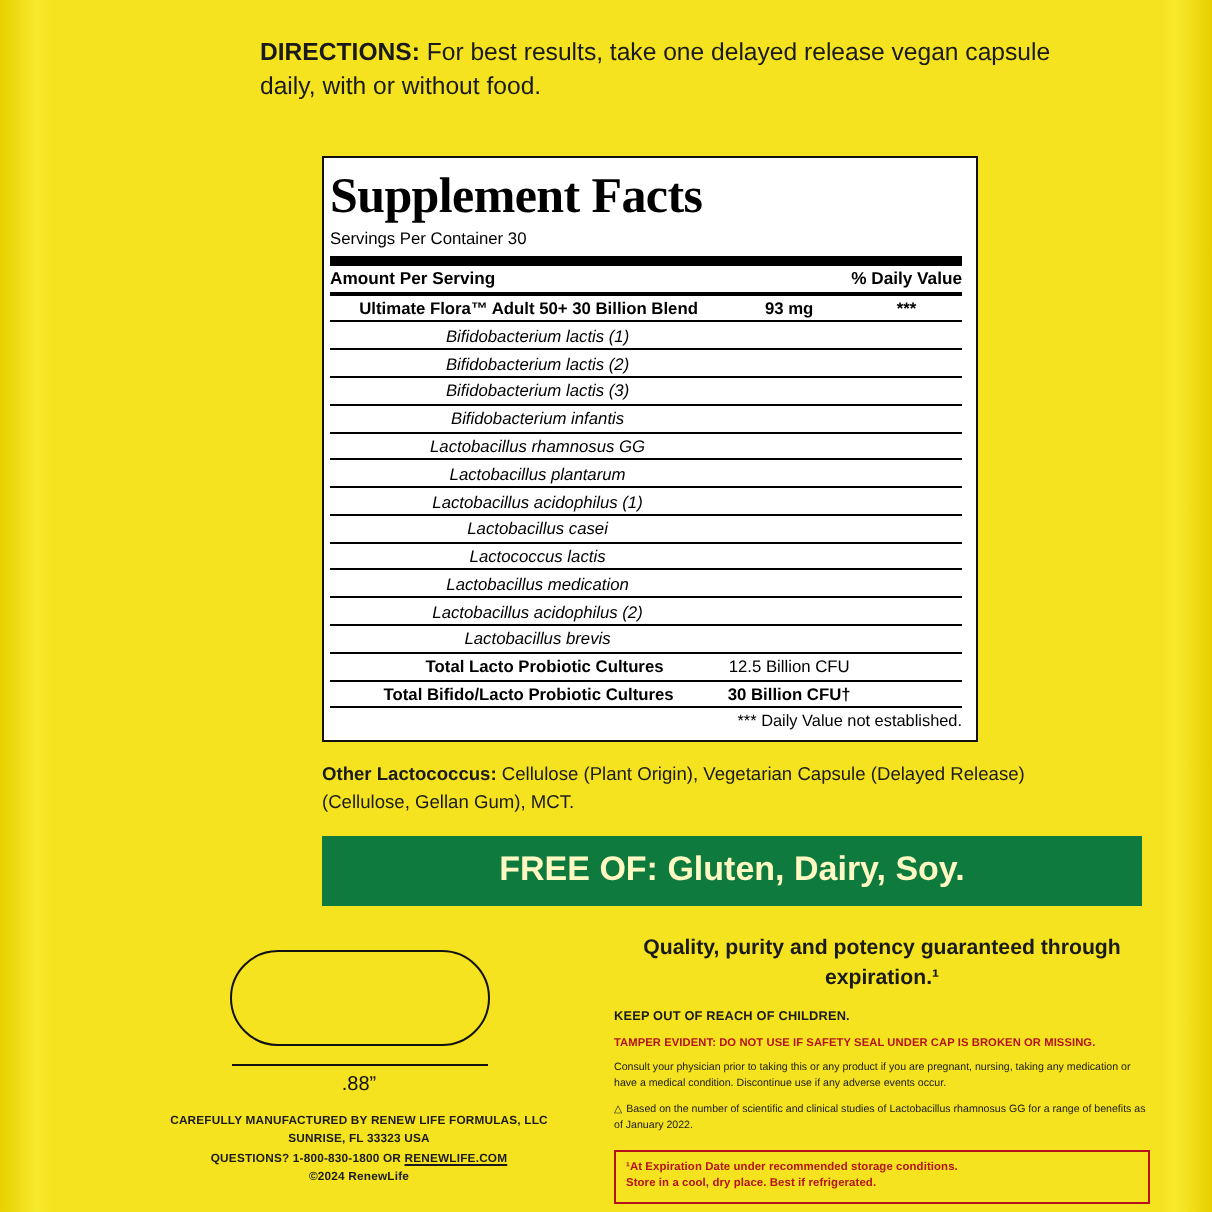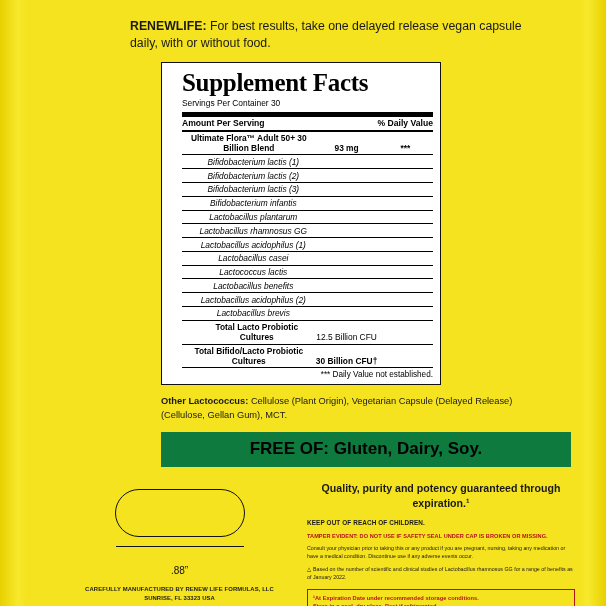--- a/index.html
+++ b/index.html
@@ -46,26 +46,26 @@
     font-size: 12.3px;
     line-height: 1.38;
     color: #1a1a1a;
   }
   .directions b {
     font-weight: bold;
   }
 
   
   .sf-panel {
-    margin: 10px 0 0 135px;
-    width: 280px;
+    margin: 26px 0 0 135px;
+    width: 328px;
     background: #ffffff;
     border: 1.5px solid #111;
     box-sizing: border-box;
-    padding: 6px 7px 5px 20px;
+    padding: 6px 7px 5px 3px;
   }
   .sf-title {
     font-family: "Liberation Serif", serif;
     font-weight: bold;
     font-size: 25px;
     line-height: 1;
     letter-spacing: -0.3px;
     color: #000;
     margin: 1px 0 3px 0;
   }
@@ -137,21 +137,21 @@
     line-height: 1.45;
     color: #1a1a1a;
   }
   .other-ing b { font-weight: bold; }
 
   
   .free-of {
     margin: 10px 0 0 135px;
     width: 410px;
     background: #0f7a3d;
-    color: #000000;
+    color: #fef9c3;
     text-align: center;
     padding: 7px 0 8px 0;
     box-sizing: border-box;
   }
   .free-of-text {
     font-size: 17px;
     font-weight: bold;
   }
 
   
@@ -175,21 +175,21 @@
   }
   .dim-line {
     width: 128px;
     height: 1px;
     background: #111;
     margin: 9px auto 0 auto;
   }
   .dim-label {
     font-size: 10px;
     color: #111;
-    margin-top: 18px;
+    margin-top: 4px;
     font-weight: normal;
   }
   .mfr {
     font-size: 5.9px;
     line-height: 1.55;
     color: #1a1a1a;
     margin-top: 9px;
     font-weight: bold;
     letter-spacing: 0.1px;
   }
@@ -251,21 +251,21 @@
 </style>
 </head>
 <body>
 
 <div class="edge-left"></div>
 <div class="edge-right"></div>
 
 <div class="page">
 
   <div class="directions">
-    <b>RENEWLIFE:</b><span> For best results, take one delayed release vegan capsule daily, with or without food.</span>
+    <b>DIRECTIONS:</b><span> For best results, take one delayed release vegan capsule daily, with or without food.</span>
   </div>
 
   <div class="sf-panel">
     <div class="sf-title">Supplement Facts</div>
     <div class="sf-serving">Servings Per Container 30</div>
     <div class="rule-thick"></div>
 
     <table class="sf">
       <tbody>
         <tr class="hdr">
@@ -298,46 +298,46 @@
           <td class="italic indent">Bifidobacterium lactis (3)</td>
           <td class="col-amt"></td>
           <td class="col-dv"></td>
         </tr>
         <tr class="row-line">
           <td class="italic indent">Bifidobacterium infantis</td>
           <td class="col-amt"></td>
           <td class="col-dv"></td>
         </tr>
         <tr class="row-line">
+          <td class="italic indent">Lactobacillus rhamnosus GG</td>
+          <td class="col-amt"></td>
+          <td class="col-dv"></td>
+        </tr>
+        <tr class="row-line">
           <td class="italic indent">Lactobacillus plantarum</td>
           <td class="col-amt"></td>
           <td class="col-dv"></td>
         </tr>
         <tr class="row-line">
-          <td class="italic indent">Lactobacillus rhamnosus GG</td>
-          <td class="col-amt"></td>
-          <td class="col-dv"></td>
-        </tr>
-        <tr class="row-line">
           <td class="italic indent">Lactobacillus acidophilus (1)</td>
           <td class="col-amt"></td>
           <td class="col-dv"></td>
         </tr>
         <tr class="row-line">
           <td class="italic indent">Lactobacillus casei</td>
           <td class="col-amt"></td>
           <td class="col-dv"></td>
         </tr>
         <tr class="row-line">
           <td class="italic indent">Lactococcus lactis</td>
           <td class="col-amt"></td>
           <td class="col-dv"></td>
         </tr>
         <tr class="row-line">
-          <td class="italic indent">Lactobacillus benefits</td>
+          <td class="italic indent">Lactobacillus medication</td>
           <td class="col-amt"></td>
           <td class="col-dv"></td>
         </tr>
         <tr class="row-line">
           <td class="italic indent">Lactobacillus acidophilus (2)</td>
           <td class="col-amt"></td>
           <td class="col-dv"></td>
         </tr>
         <tr class="row-line">
           <td class="italic indent">Lactobacillus brevis</td>

